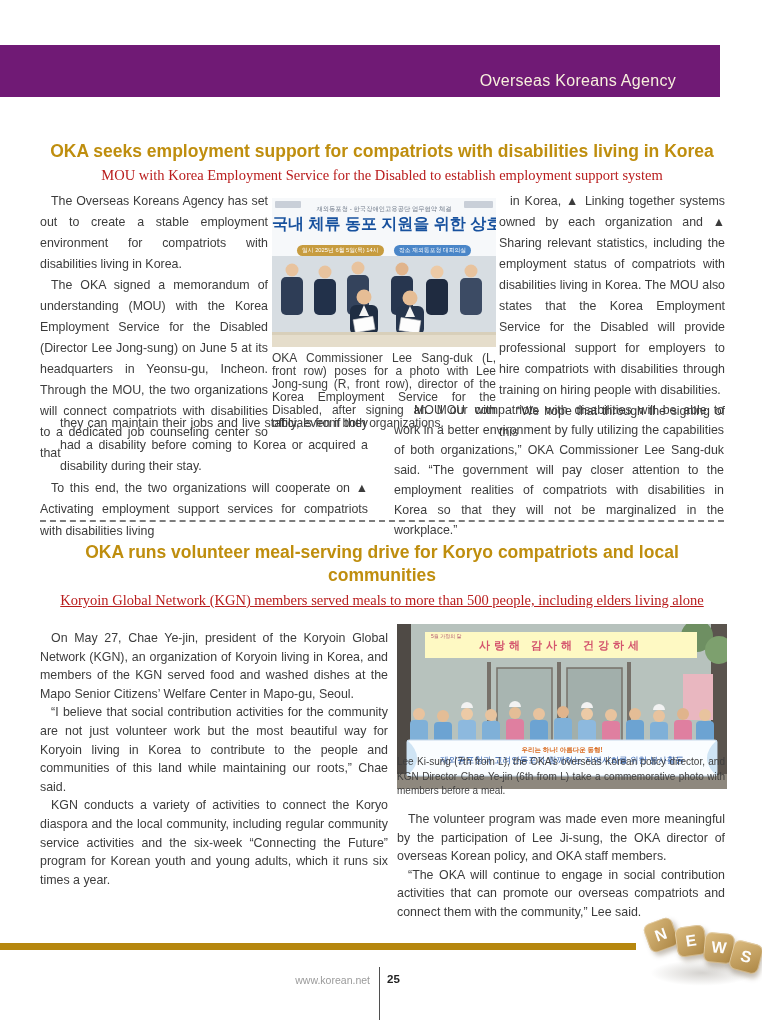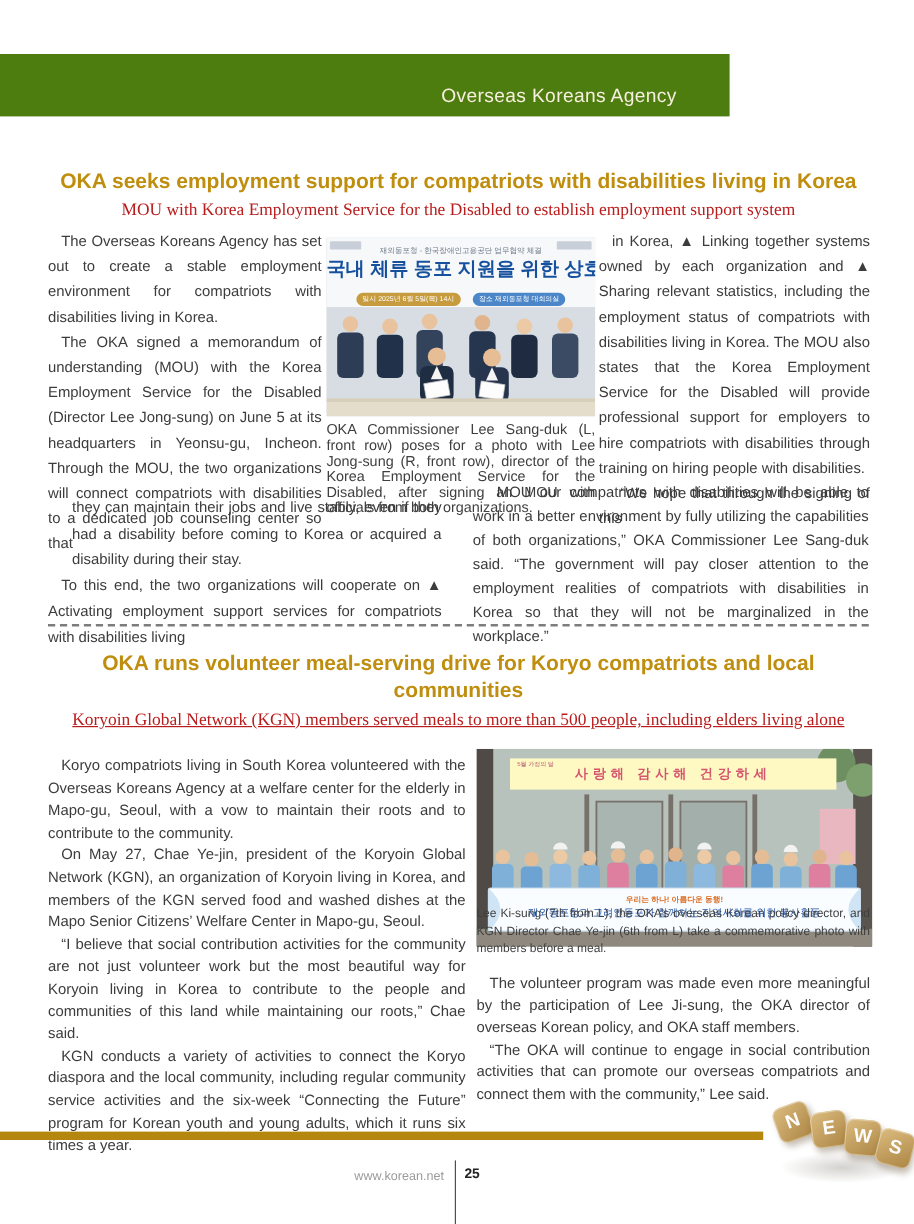--- a/index.html
+++ b/index.html
@@ -4,21 +4,21 @@
 <style>
   html,body { margin:0; padding:0; background:#fff; }
   .page {
     position:relative; width:762px; height:1020px; background:#ffffff;
     font-family:"Liberation Sans", sans-serif; overflow:hidden;
   }
   .abs { position:absolute; }
 
   
   .header-bar {
-    left:0; top:45px; width:608px; height:52px; background:#4d7c0f;
+    left:0; top:45px; width:720px; height:52px; background:#701a75;
     display:flex; align-items:flex-end; justify-content:flex-end;
     box-sizing:border-box; padding:0 44px 7px 0;
   }
   .header-bar .hlabel { color:#f7efdd; font-size:16px; letter-spacing:.3px; }
 
   
   .art-title {
     width:684px; left:40px; text-align:center; color:#bf8e0e;
     font-weight:bold; font-size:17.5px; line-height:23px;
   }
@@ -157,21 +157,20 @@
   <div class="abs btxt" style="left:394px; top:400px; width:330px; line-height:20px;">
     <p style="text-indent:20px;">MOU our compatriots with disabilities will be able to work in a better environment by fully utilizing the capabilities of both organizations,” OKA Commissioner Lee Sang-duk said. “The government will pay closer attention to the employment realities of compatriots with disabilities in Korea so that they will not be marginalized in the workplace.”</p>
   </div>
 
   <div class="abs dash-divider"></div>
 
   <div class="abs art-title" style="top:541px;">OKA runs volunteer meal-serving drive for Koryo compatriots and local communities</div>
   <div class="abs art-sub" style="top:592px;text-decoration:underline;">Koryoin Global Network (KGN) members served meals to more than 500 people, including elders living alone</div>
 
   <div class="abs btxt lh19" style="left:40px; top:629px; width:348px;">
-    <p>Koryo compatriots living in South Korea volunteered with the Overseas Koreans Agency at a welfare center for the elderly in Mapo-gu, Seoul, with a vow to maintain their roots and to contribute to the community.</p>
     <p>On May 27, Chae Ye-jin, president of the Koryoin Global Network (KGN), an organization of Koryoin living in Korea, and members of the KGN served food and washed dishes at the Mapo Senior Citizens’ Welfare Center in Mapo-gu, Seoul.</p>
     <p>“I believe that social contribution activities for the community are not just volunteer work but the most beautiful way for Koryoin living in Korea to contribute to the people and communities of this land while maintaining our roots,” Chae said.</p>
     <p>KGN conducts a variety of activities to connect the Koryo diaspora and the local community, including regular community service activities and the six-week “Connecting the Future” program for Korean youth and young adults, which it runs six times a year.</p>
   </div>
 
   <div class="abs photo" style="left:397px; top:624px; width:330px; height:165px;">
     <svg width="330" height="165" viewBox="0 0 330 165">
       <rect x="0" y="0" width="330" height="165" fill="#9aa39b"></rect>
       <rect x="14" y="0" width="300" height="118" fill="#b7c2bd"></rect>
       <rect x="0" y="0" width="14" height="165" fill="#4f4a45"></rect>

